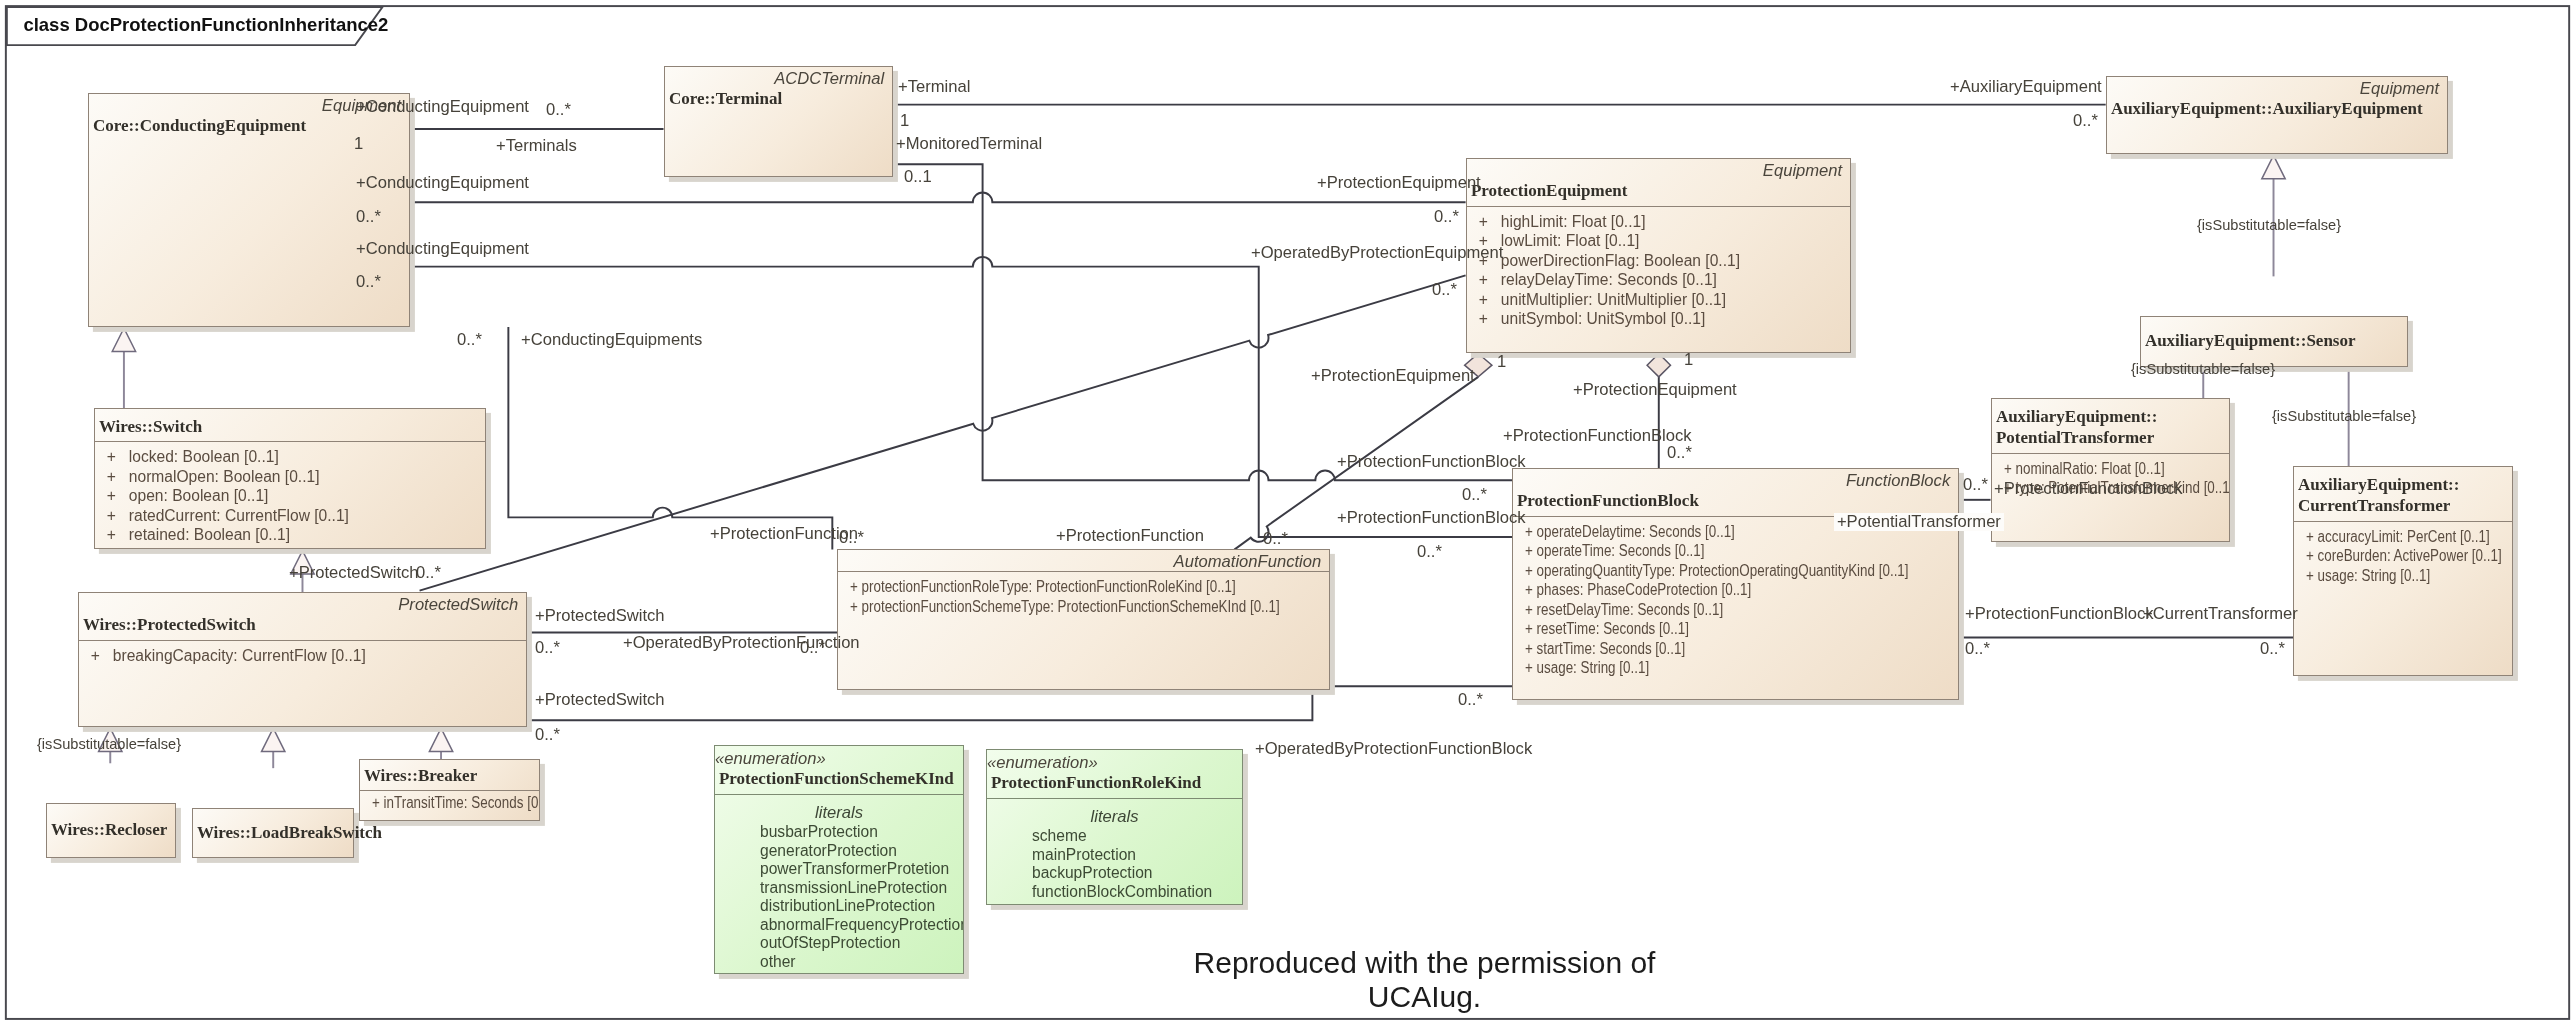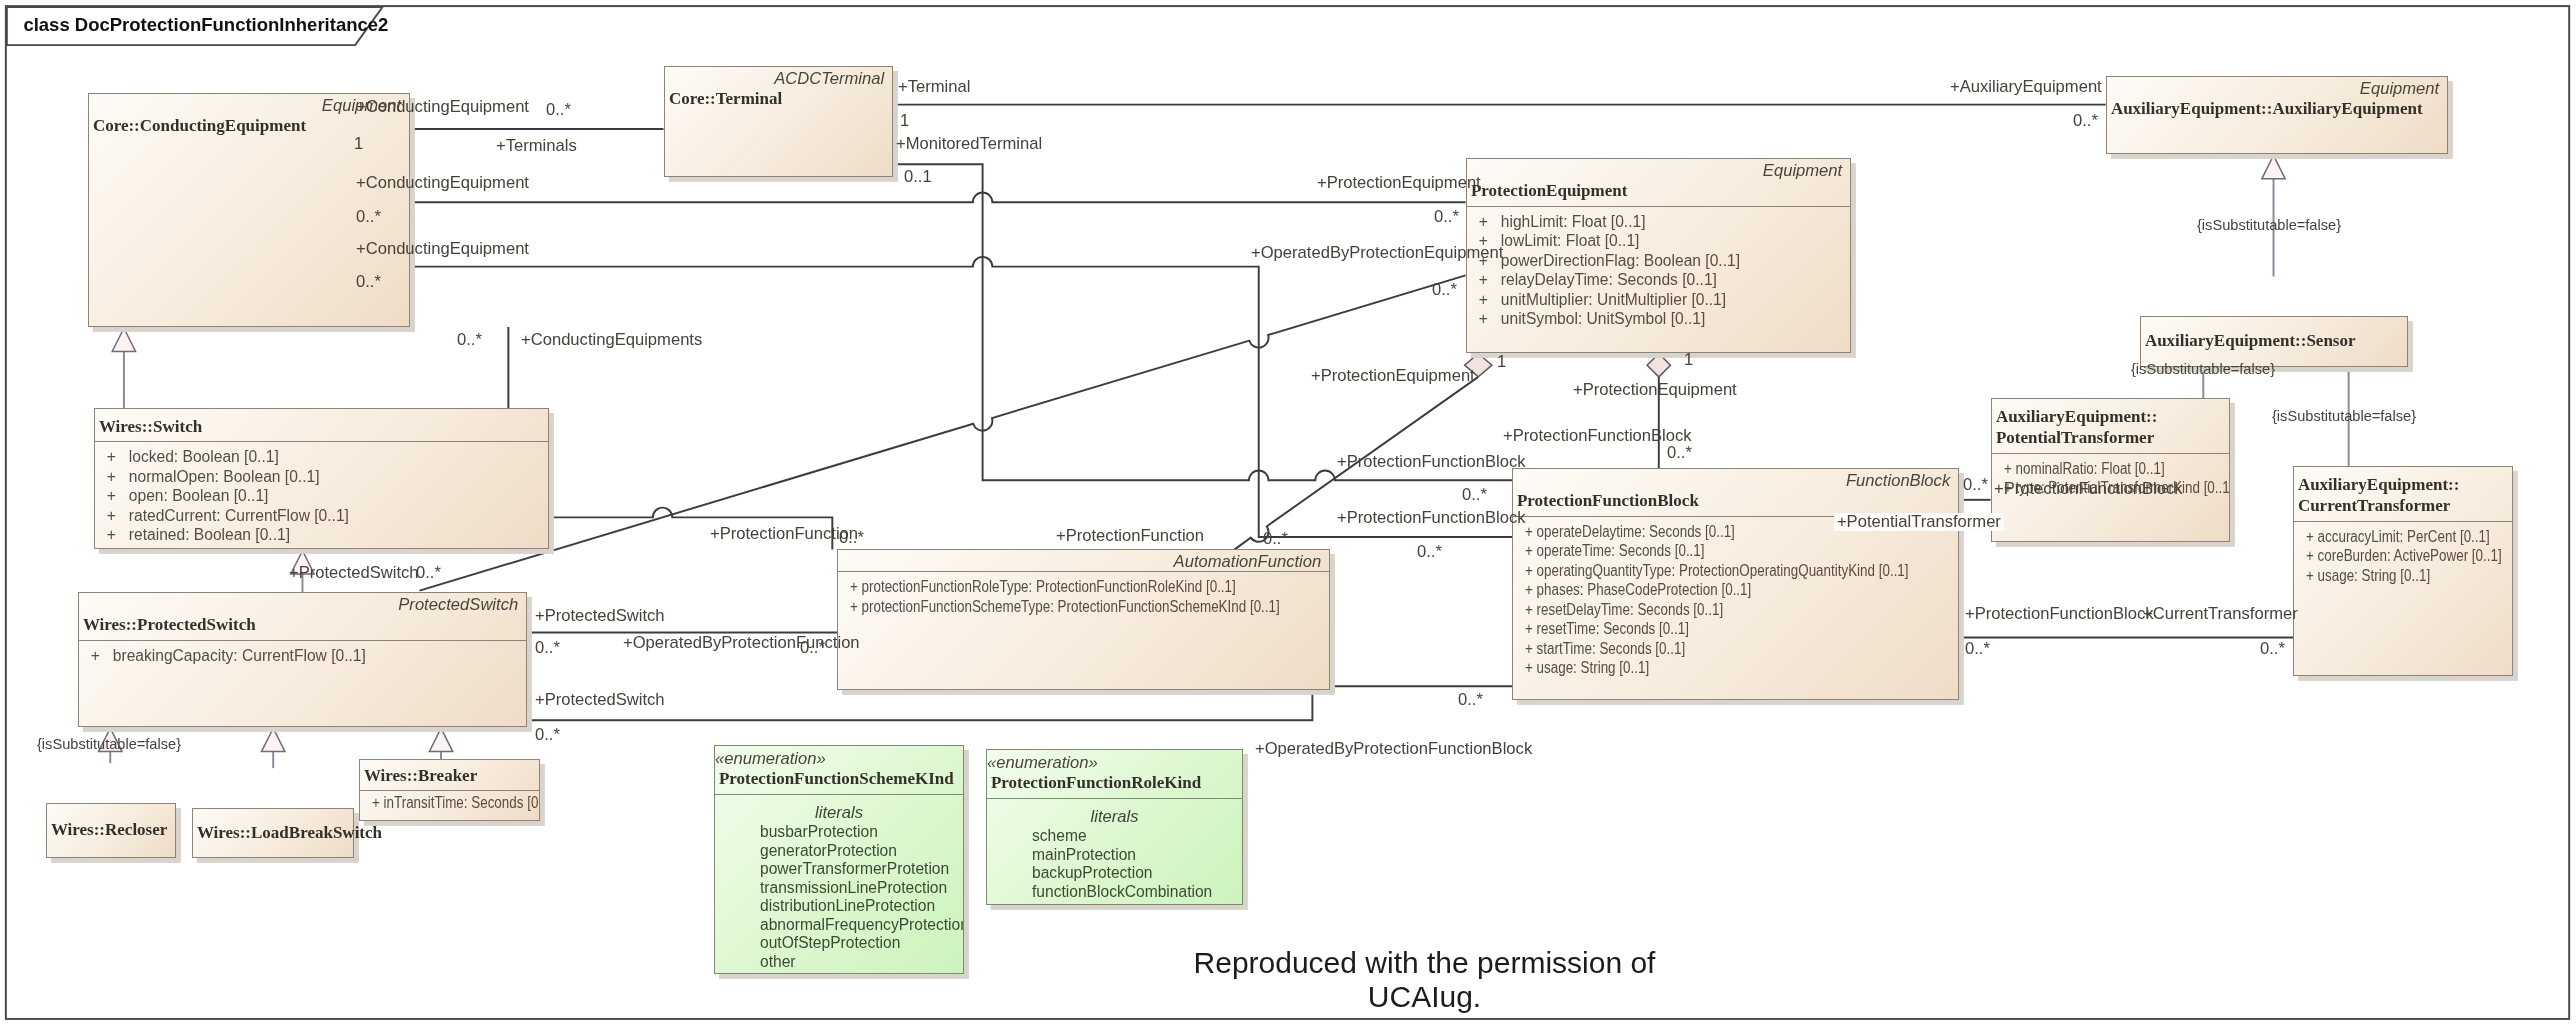--- a/index.html
+++ b/index.html
@@ -128,21 +128,21 @@
   <div class="cls" style="left:2293px;top:466px;width:220px;height:210px">
     <div class="cname" style="padding-top:7.8px;padding-bottom:0">AuxiliaryEquipment::</div>
     <div class="cname">CurrentTransformer</div>
     <div class="attrs squish">
         <div class="attr-row">+   accuracyLimit: PerCent [0..1]</div>
         <div class="attr-row">+   coreBurden: ActivePower [0..1]</div>
         <div class="attr-row">+   usage: String [0..1]</div>
       </div>
   </div>
 
-  <div class="cls" style="left:94px;top:408px;width:455px;height:141px">
+  <div class="cls" style="left:94px;top:408px;width:392px;height:141px">
     <div class="cname" style="padding-top:7.8px">Wires::Switch</div>
     <div class="attrs">
         <div class="attr-row">+   locked: Boolean [0..1]</div>
         <div class="attr-row">+   normalOpen: Boolean [0..1]</div>
         <div class="attr-row">+   open: Boolean [0..1]</div>
         <div class="attr-row">+   ratedCurrent: CurrentFlow [0..1]</div>
         <div class="attr-row">+   retained: Boolean [0..1]</div>
       </div>
   </div>
 

